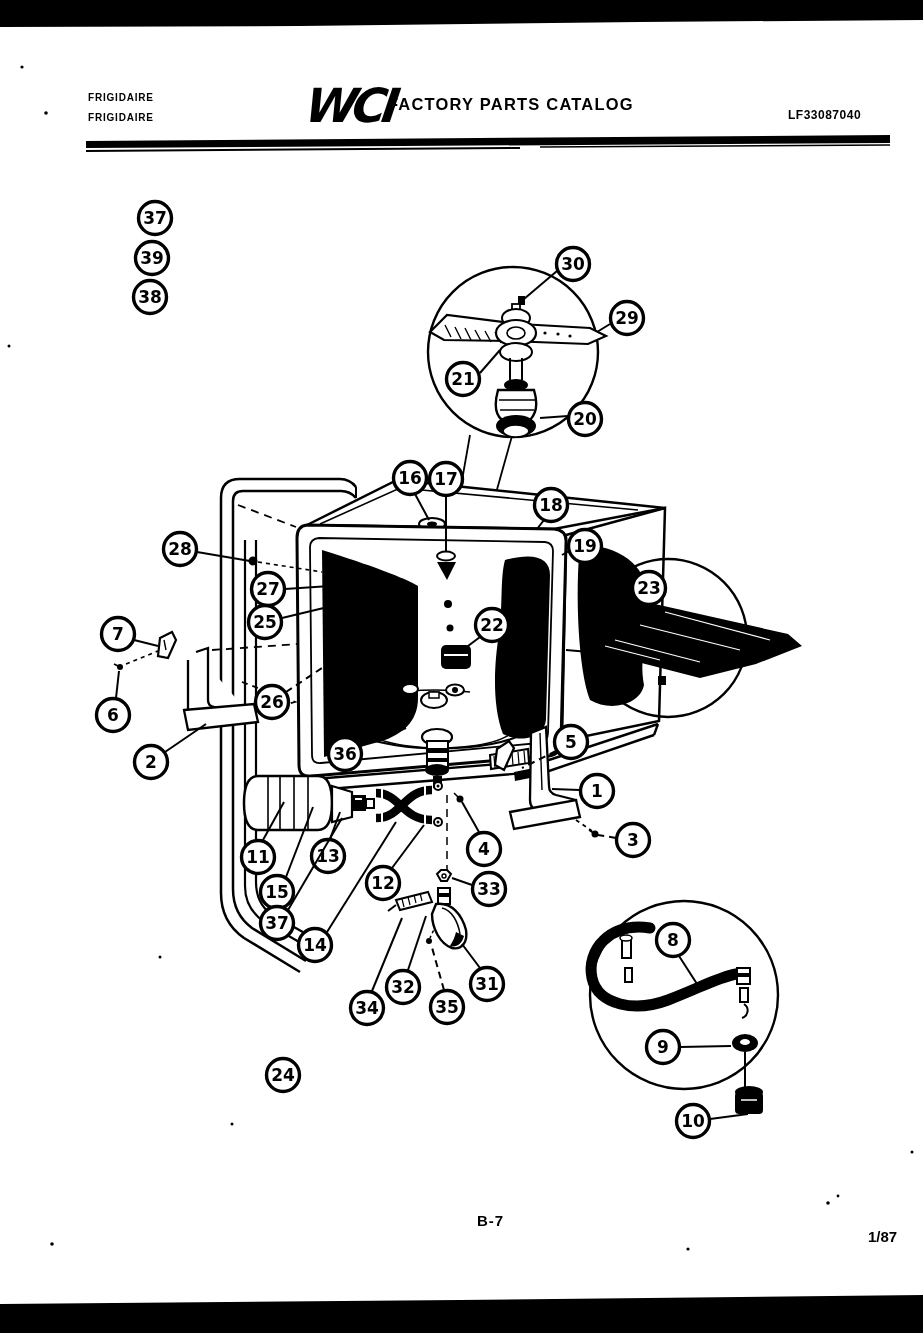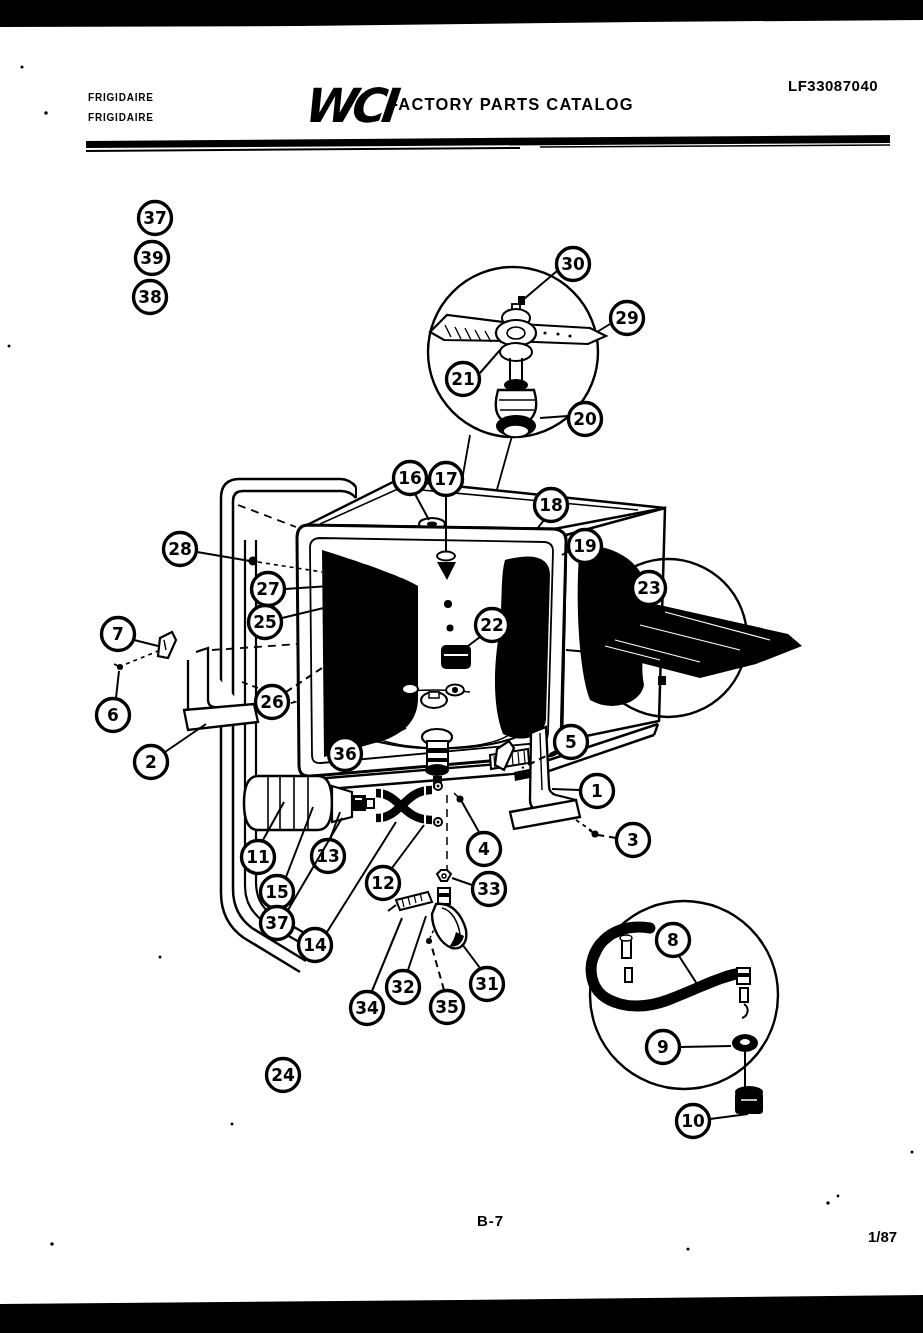--- a/index.html
+++ b/index.html
@@ -4,21 +4,21 @@
 <style>
   html,body{margin:0;padding:0;background:#777;}
   .page{position:relative;width:923px;height:1333px;background:#fff;overflow:hidden;
         font-family:"Liberation Sans",sans-serif;color:#000;margin:0 auto;}
   .page svg{position:absolute;left:0;top:0;}
   .abs{position:absolute;font-weight:bold;white-space:nowrap;}
   .brand{left:88px;top:88px;font-size:10px;line-height:20px;letter-spacing:0.8px;}
   .logo{left:306px;top:78px;font-size:47px;font-style:italic;letter-spacing:-5px;
         transform:skewX(-8deg);font-family:"DejaVu Sans",sans-serif;}
   .cat-title{left:388px;top:95px;font-size:16.5px;letter-spacing:1.2px;transform:scaleY(1.05);}
-  .doc-num{left:788px;top:77px;font-size:15px;letter-spacing:0.5px;}
+  .doc-num{left:788px;top:108px;font-size:12px;letter-spacing:0.5px;}
   .page-num{left:477px;top:1212px;font-size:15px;letter-spacing:1px;}
   .rev-date{left:868px;top:1228px;font-size:15px;}
 </style>
 </head>
 <body>
 
 <div class="page">
 
 <svg width="923" height="1333" viewBox="0 0 923 1333">
 

